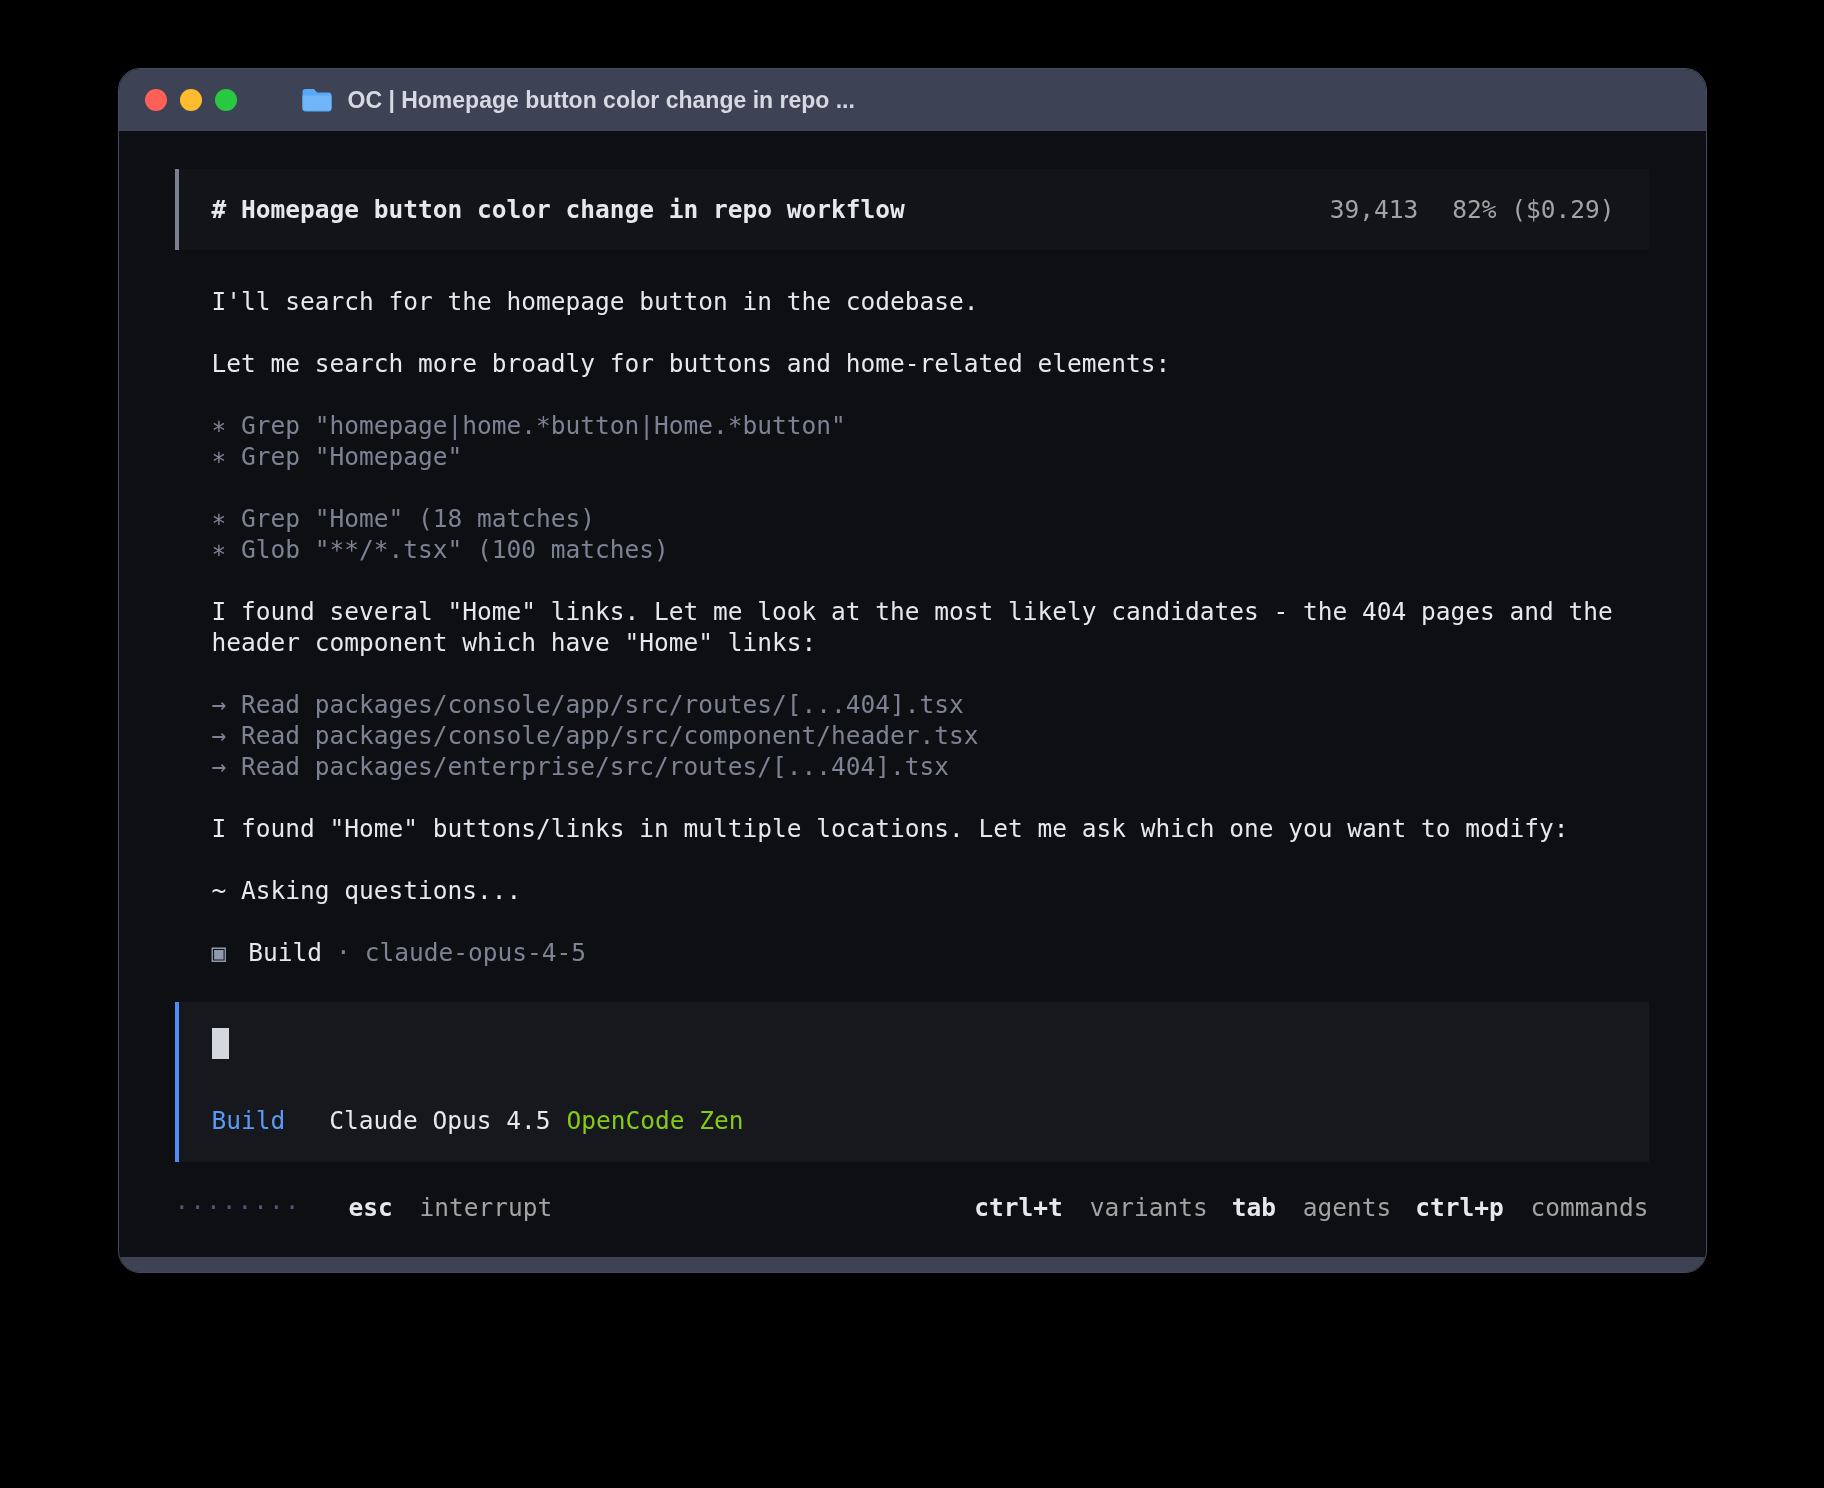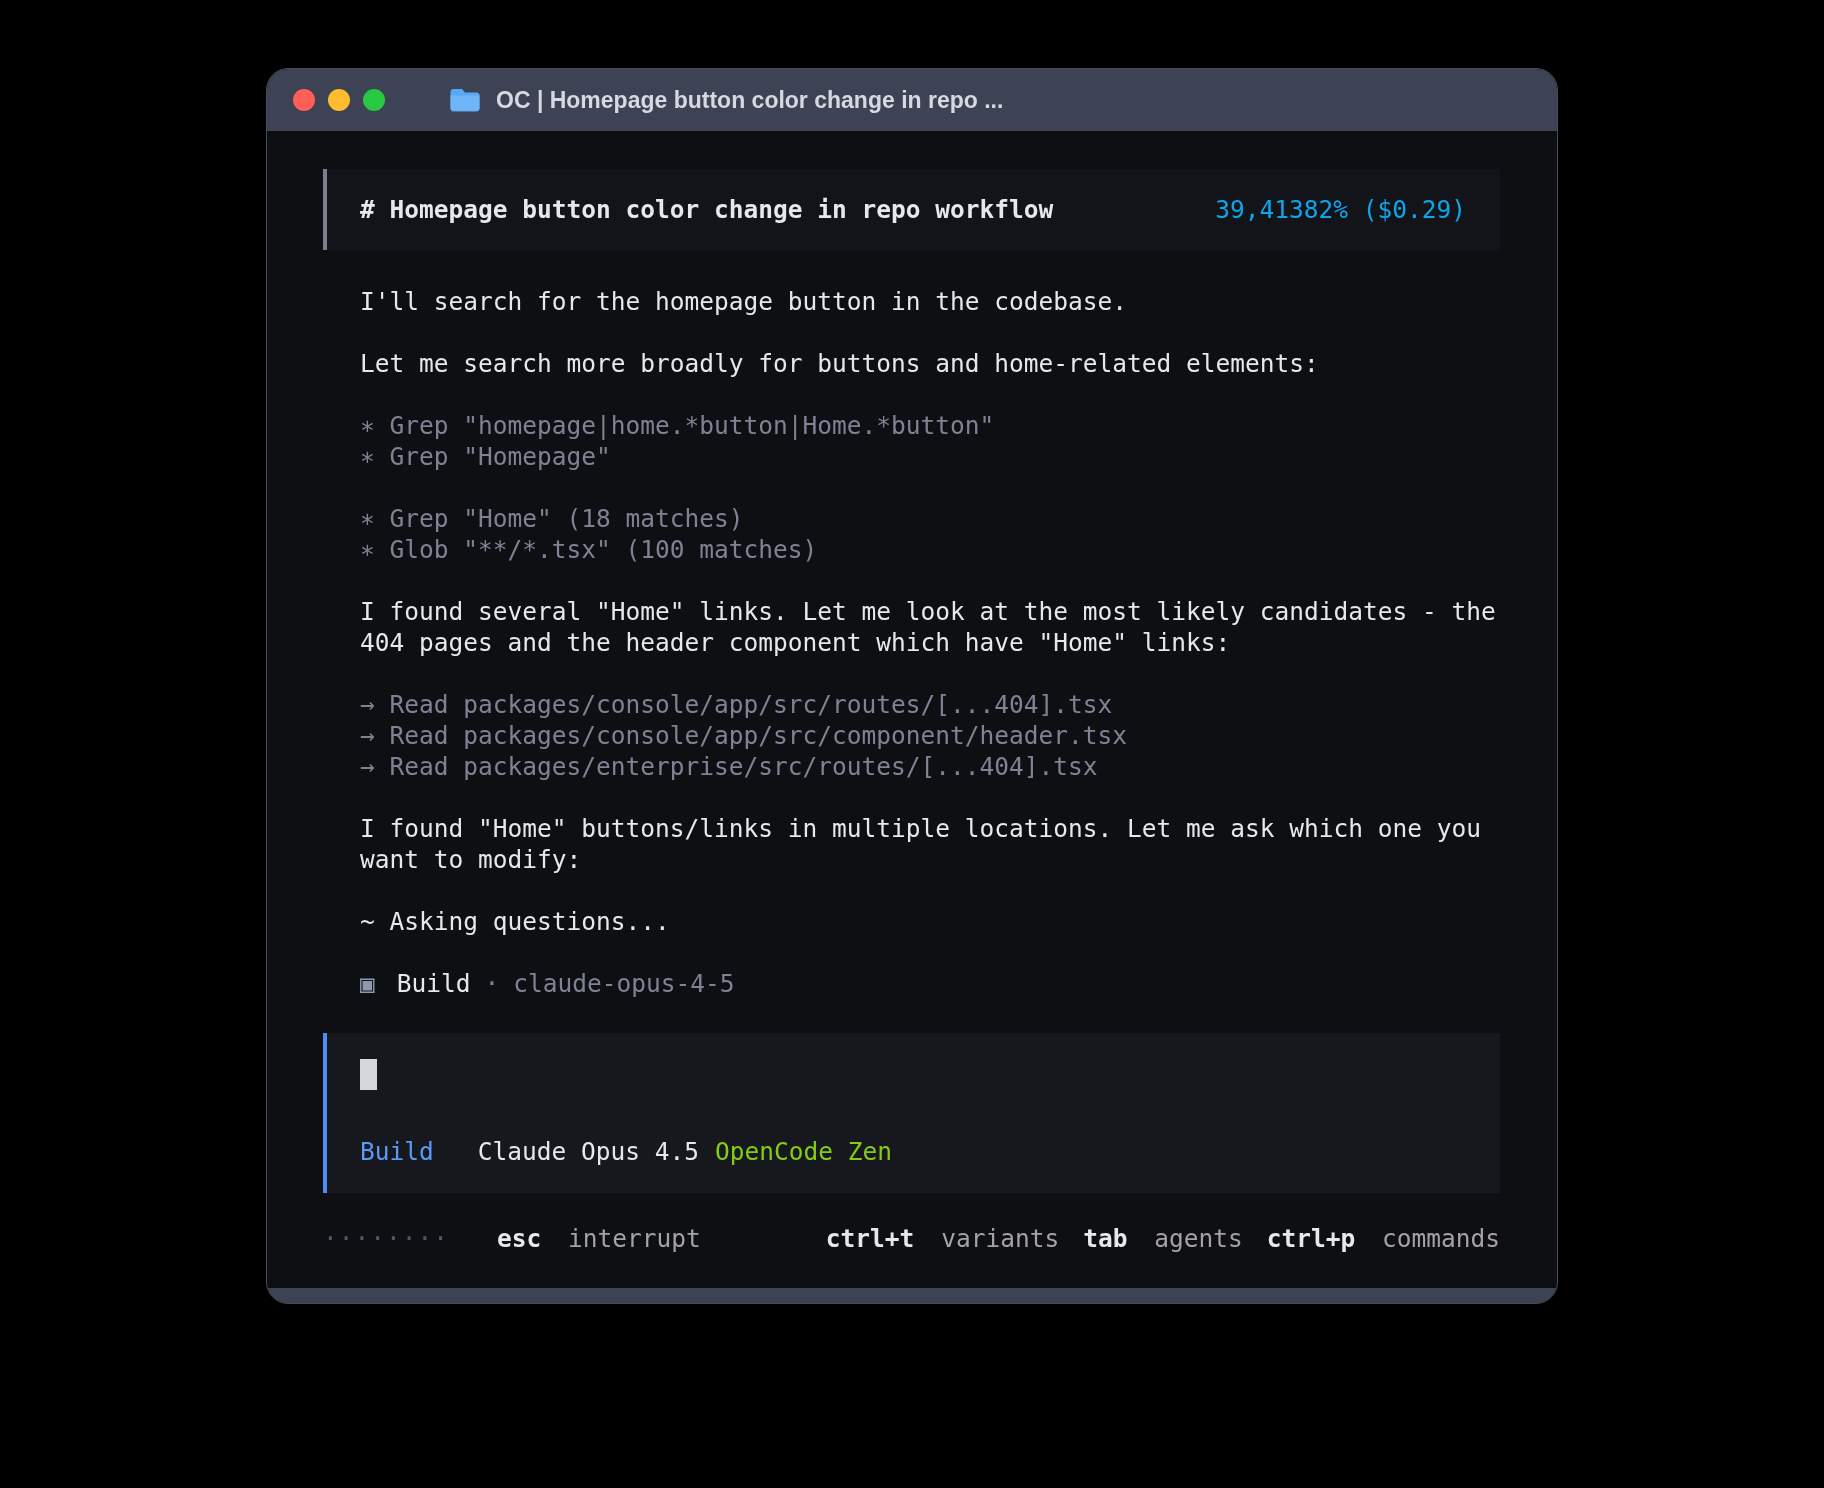--- a/index.html
+++ b/index.html
@@ -4,21 +4,21 @@
 <style>
   * { box-sizing: border-box; margin: 0; padding: 0; }
   html, body { background: #000; }
   body {
     width: 1824px; height: 1488px;
     font-family: "DejaVu Sans Mono", "Liberation Mono", monospace;
     overflow: hidden;
   }
 
   .window {
-    width: 1292px; margin: 68px auto 0;
+    width: 1589px; margin: 68px auto 0;
     background: #0e0f13;
     border: 1px solid #454b5e;
     border-radius: 22px;
     overflow: hidden;
   }
 
   
   .titlebar {
     height: 62px; background: #3d4254;
     display: flex; align-items: center;
@@ -43,21 +43,21 @@
   }
 
   .header-block {
     display: flex; justify-content: space-between; align-items: center;
     background: #13141a;
     border-left: 4px solid #7a8090;
     padding: 25px 34px 25px 33px;
     margin-bottom: 36px;
   }
   .header-title { font-weight: bold; text-align: center; }
-  .header-stats { color: #0ea5e9; display: flex; white-space: nowrap; }
+  .header-stats { color: #a3a3a3; display: flex; gap: 34px; white-space: nowrap; }
 
   .user-block {
     background: #17181d;
     border-left: 4px solid #4e8df6;
     padding: 25px 33px;
     margin-bottom: 44px;
   }
 
   .transcript { padding-left: 37px; }
   .group { margin-bottom: 31px; }

